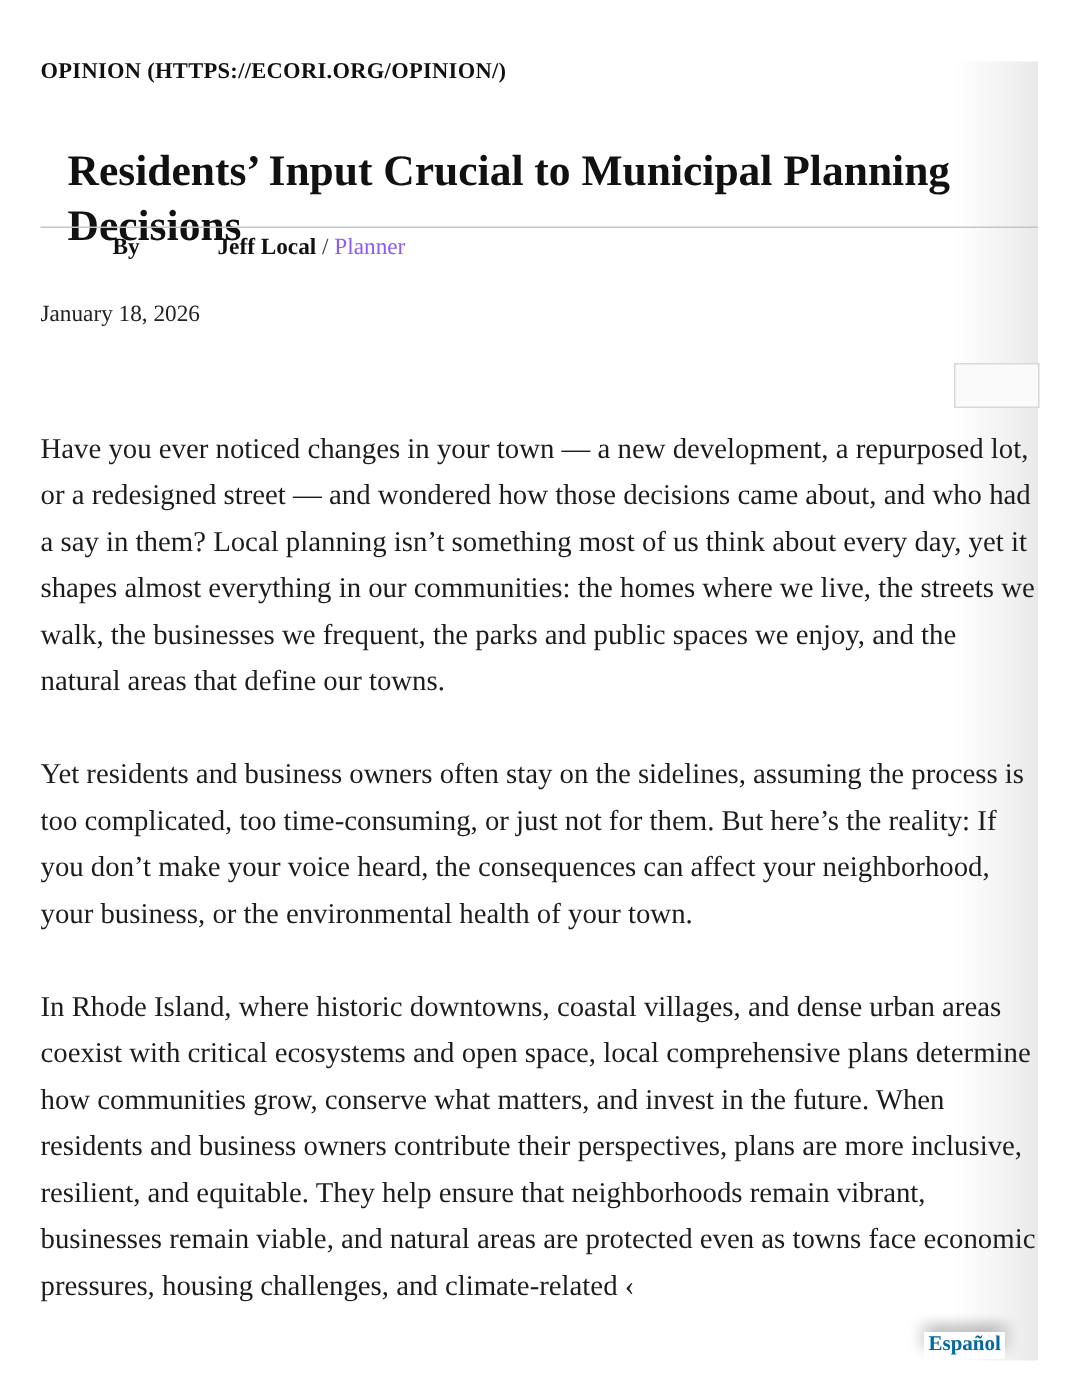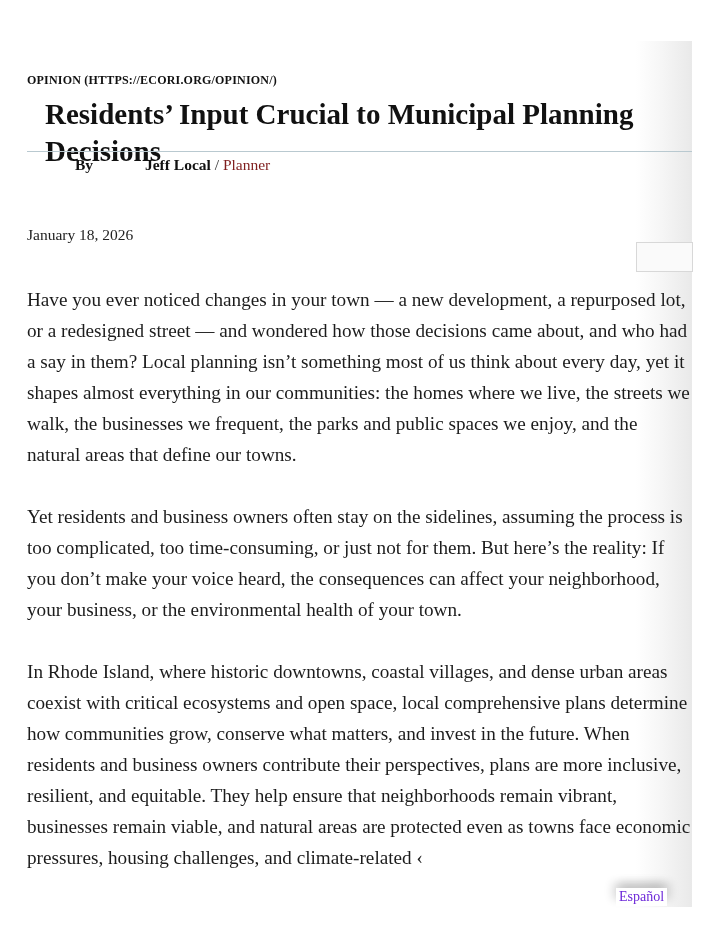--- a/index.html
+++ b/index.html
@@ -38,27 +38,26 @@
     position: absolute;
     left: 27px;
     top: 0;
     width: 665px;
     z-index: 2;
   }
   .category {
     position: absolute;
     top: 40px;
     left: 0;
-    font-size: 12px;
+    font-size: 15px;
     font-weight: bold;
     letter-spacing: 0.2px;
     color: #111;
     text-decoration: none;
     white-space: nowrap;
-    margin-top: 33px;
   }
   .title {
     position: absolute;
     top: 78px;
     left: 0;
     width: 640px;
     margin: 18px;
     font-size: 29px;
     line-height: 37px;
     font-weight: bold;
@@ -79,50 +78,49 @@
     font-size: 15.5px;
     white-space: nowrap;
   }
   .byline .by-label, .byline .author {
     font-weight: bold;
     color: #111;
     margin-left: 48px;
   }
   .byline .author { text-decoration: none; }
   .byline .sep { color: #333; }
-  .byline .role { color: #7f1d1d; }
+  .byline .role { color: #8b5cf6; }
   .date {
     position: absolute;
     top: 201px;
     left: 0;
     font-size: 15.5px;
     color: #222;
-    margin-top: 25px;
   }
   .article-body {
     position: absolute;
     top: 284px;
     left: 0;
     width: 665px;
     font-size: 19.2px;
     line-height: 31px;
     color: #1c1c1c;
   }
   .article-body p {
     margin: 0 0 31px 0;
   }
   .espanol {
     position: absolute;
     left: 616px;
     top: 888px;
     padding: 1px 3px;
     background: #ffffff;
     font-size: 14px;
-    font-weight: normal;
-    color: #6d28d9;
+    font-weight: bold;
+    color: #0369a1;
     box-shadow: -4px -6px 8px rgba(0,0,0,0.12), 4px -6px 8px rgba(0,0,0,0.12);
     z-index: 3;
     cursor: pointer;
   }
 </style>
 </head>
 <body>
 
 <div class="side-panel"></div>
 <div class="side-box"></div>

